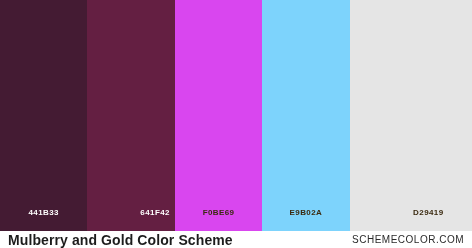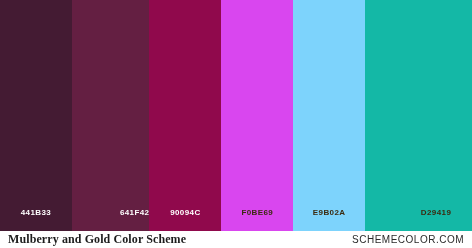--- a/index.html
+++ b/index.html
@@ -50,22 +50,22 @@
     flex: 1 1 auto;
     background: #ffffff;
     display: flex;
     flex-direction: row;
     align-items: center;
     justify-content: space-between;
     padding: 0 8px 0 8px;
     box-sizing: border-box;
   }
   .footer-title {
-    font-family: Liberation Serif, serif;
-    font-size: 12px;
+    font-family: Liberation Sans, sans-serif;
+    font-size: 14px;
     font-weight: bold;
     color: #1c1c1c;
     letter-spacing: 0.1px;
     white-space: nowrap;
   }
   .footer-brand {
     font-family: "Liberation Sans", sans-serif;
     font-size: 10px;
     font-weight: normal;
     color: #2a2a2a;
@@ -81,33 +81,30 @@
   <div class="swatch-strip">
 
     <div class="swatch" style="background-color: rgb(68, 27, 51);">
       <span class="swatch-hex" style="color: rgb(255, 255, 255);">441B33</span>
     </div>
 
     <div class="swatch" style="background-color: rgb(100, 31, 66);">
       <span class="swatch-hex" style="color: rgb(255, 255, 255); padding-left: 48px;">641F42</span>
     </div>
 
-    <div class="swatch" style="background-color: rgb(144, 9, 76);">
-      <span class="swatch-hex" style="color: rgb(255, 255, 255);">90094C</span>
-    </div>
 
     <div class="swatch" style="background-color: #d946ef;">
       <span class="swatch-hex" style="color: rgb(59, 42, 16);">F0BE69</span>
     </div>
 
     <div class="swatch" style="background-color: #7dd3fc;">
       <span class="swatch-hex" style="color: rgb(59, 42, 16);">E9B02A</span>
     </div>
 
-    <div class="swatch" style="background-color: #14b8a6; padding-left: 35px;">
+    <div class="swatch" style="background-color: #e5e5e5; padding-left: 35px;">
       <span class="swatch-hex" style="color: rgb(59, 42, 16);">D29419</span>
     </div>
 
   </div>
 
   <div class="footer-bar">
     <span class="footer-title">Mulberry and Gold Color Scheme</span>
     <span class="footer-brand">SCHEMECOLOR.COM</span>
   </div>
 

